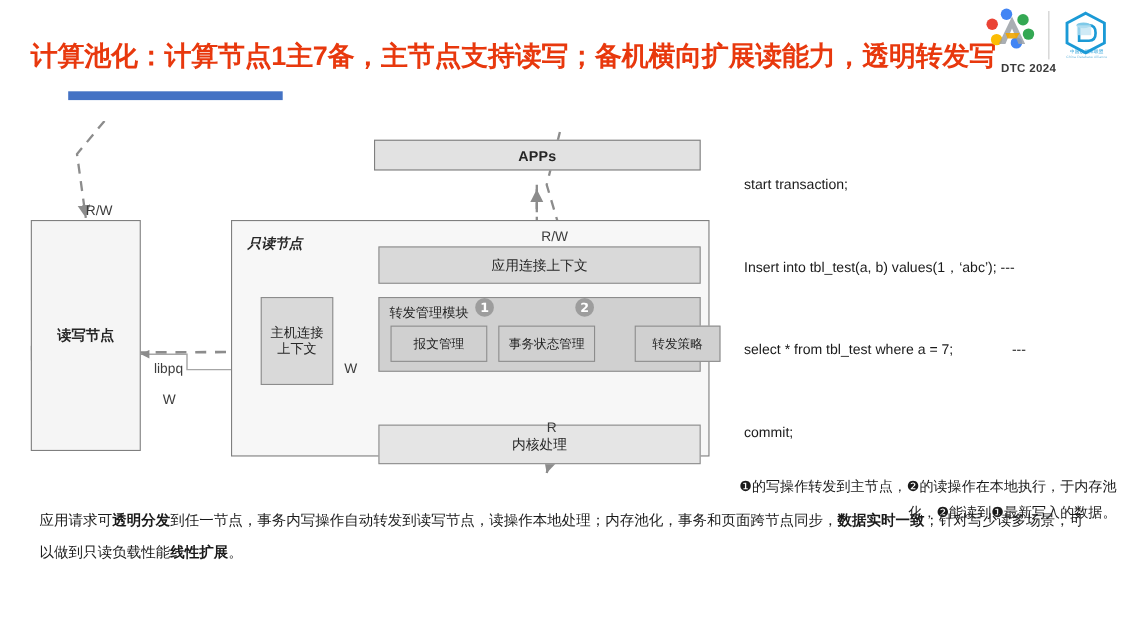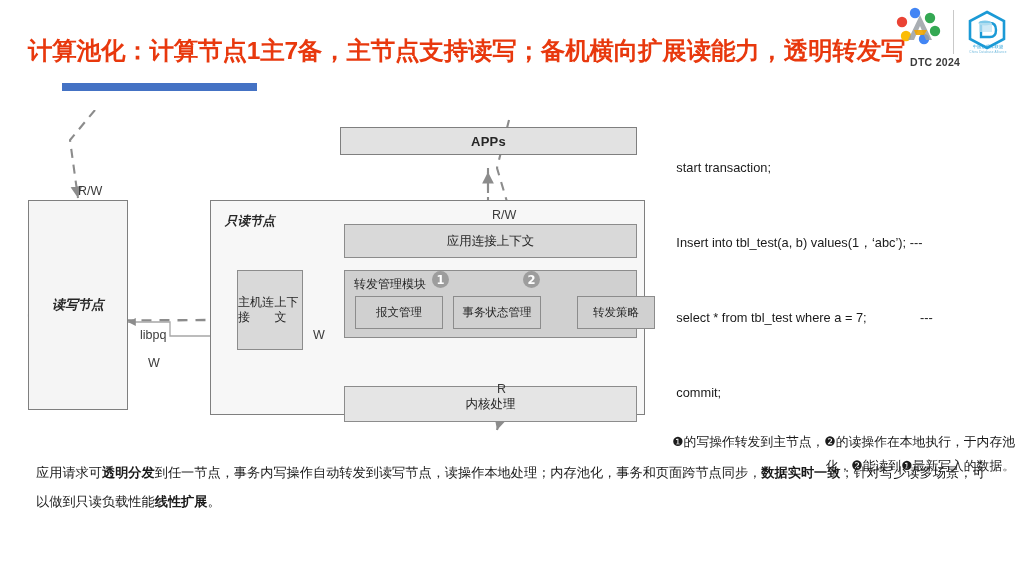--- a/index.html
+++ b/index.html
@@ -45,21 +45,21 @@
 
   .box{
     position:absolute;box-sizing:border-box;
     display:flex;align-items:center;justify-content:center;
     font-size:12.5px;color:#262626;
   }
   
   .rw-node{
     left:28px;top:90px;width:100px;height:210px;
     background:#f5f5f5;border:1.1px solid #7f7f7f;
-    font-weight:bold;font-size:13px;font-style:italic;
+    font-weight:bold;font-size:13px;
   }
   
   .ro-node{
     left:210px;top:90px;width:435px;height:215px;
     background:#f7f7f7;border:1.1px solid #7f7f7f;
     display:block;
     font-style:italic;
   }
   .ro-node-label{
     position:absolute;left:14px;top:12px;
@@ -70,21 +70,21 @@
     background:#e2e2e2;border:1.1px solid #7f7f7f;
     font-weight:bold;font-size:13px;letter-spacing:.2px;
   }
   .app-conn{
     left:344px;top:114px;width:293px;height:34px;
     background:#d9d9d9;border:1.1px solid #8c8c8c;
   }
   .host-conn{
     left:237px;top:160px;width:66px;height:80px;
     background:#d9d9d9;border:1.1px solid #8c8c8c;
-    flex-direction:row;line-height:1.25;font-size:12px;
+    flex-direction:column;line-height:1.25;font-size:12px;
   }
   .fwd-mod{
     left:344px;top:160px;width:293px;height:68px;
     background:#d0d0d0;border:1.1px solid #8c8c8c;
     display:block;
   }
   .fwd-mod-label{
     position:absolute;left:9px;top:5px;font-size:12px;color:#262626;
   }
   .fwd-child{

